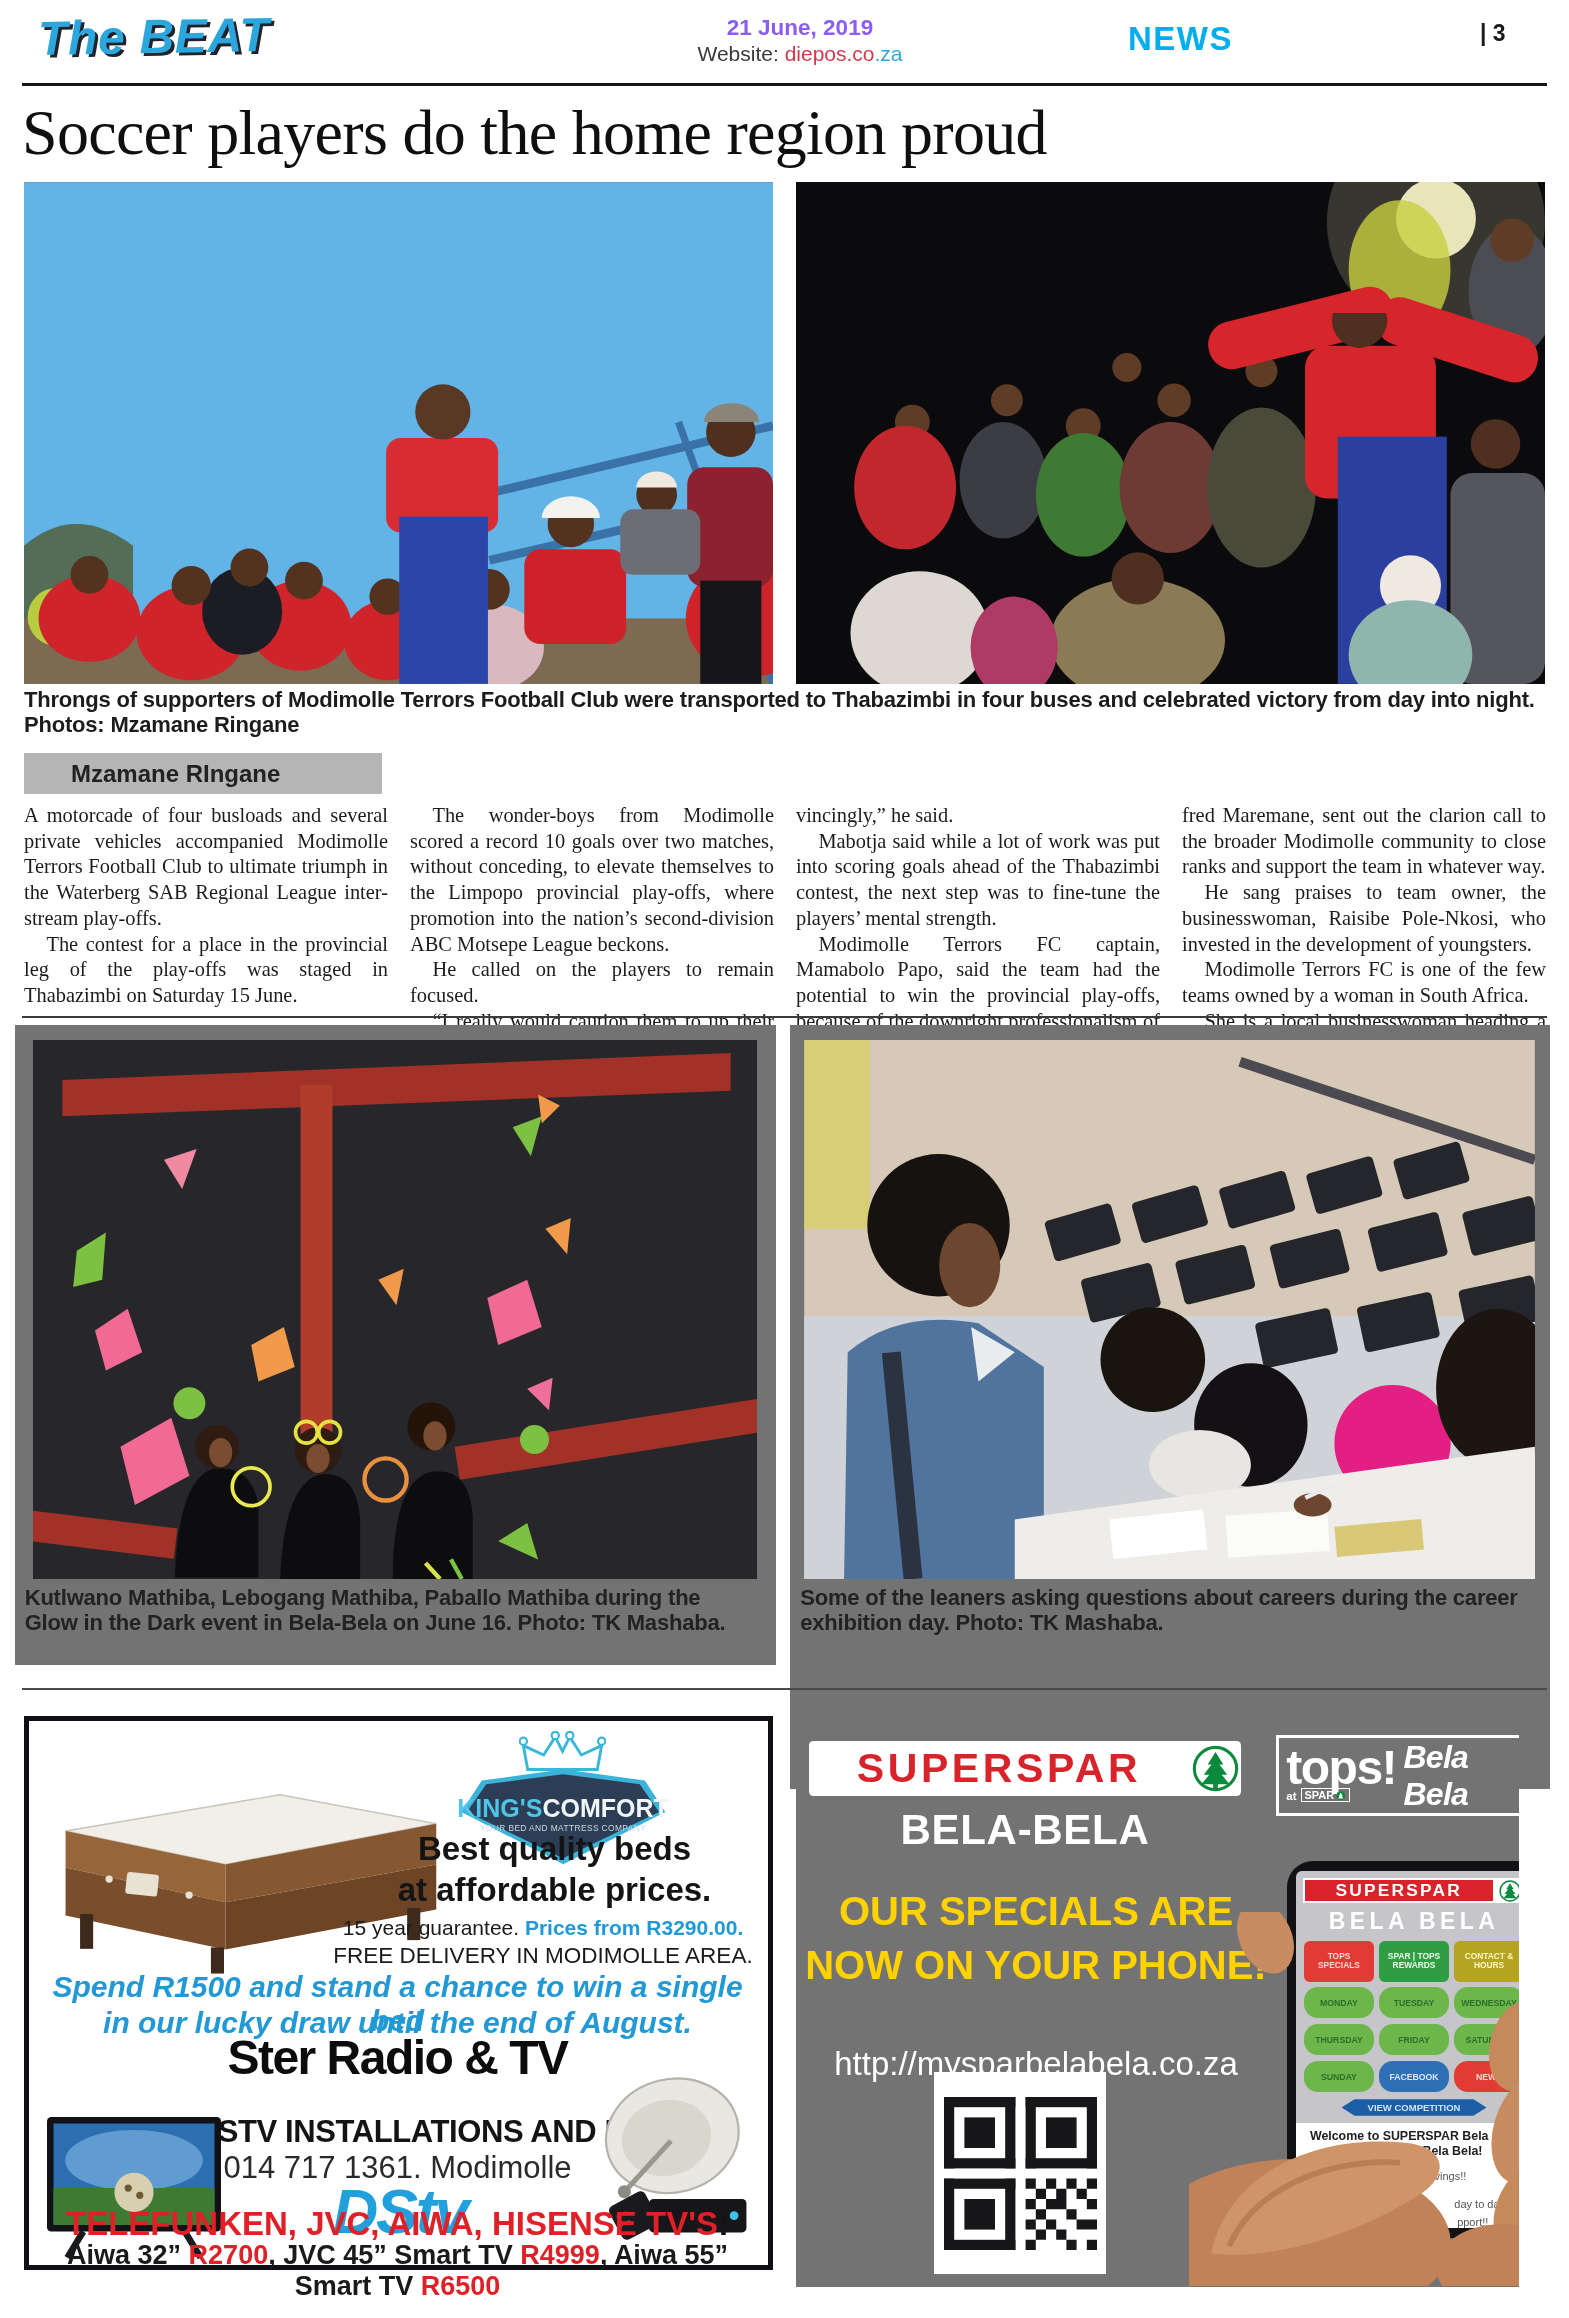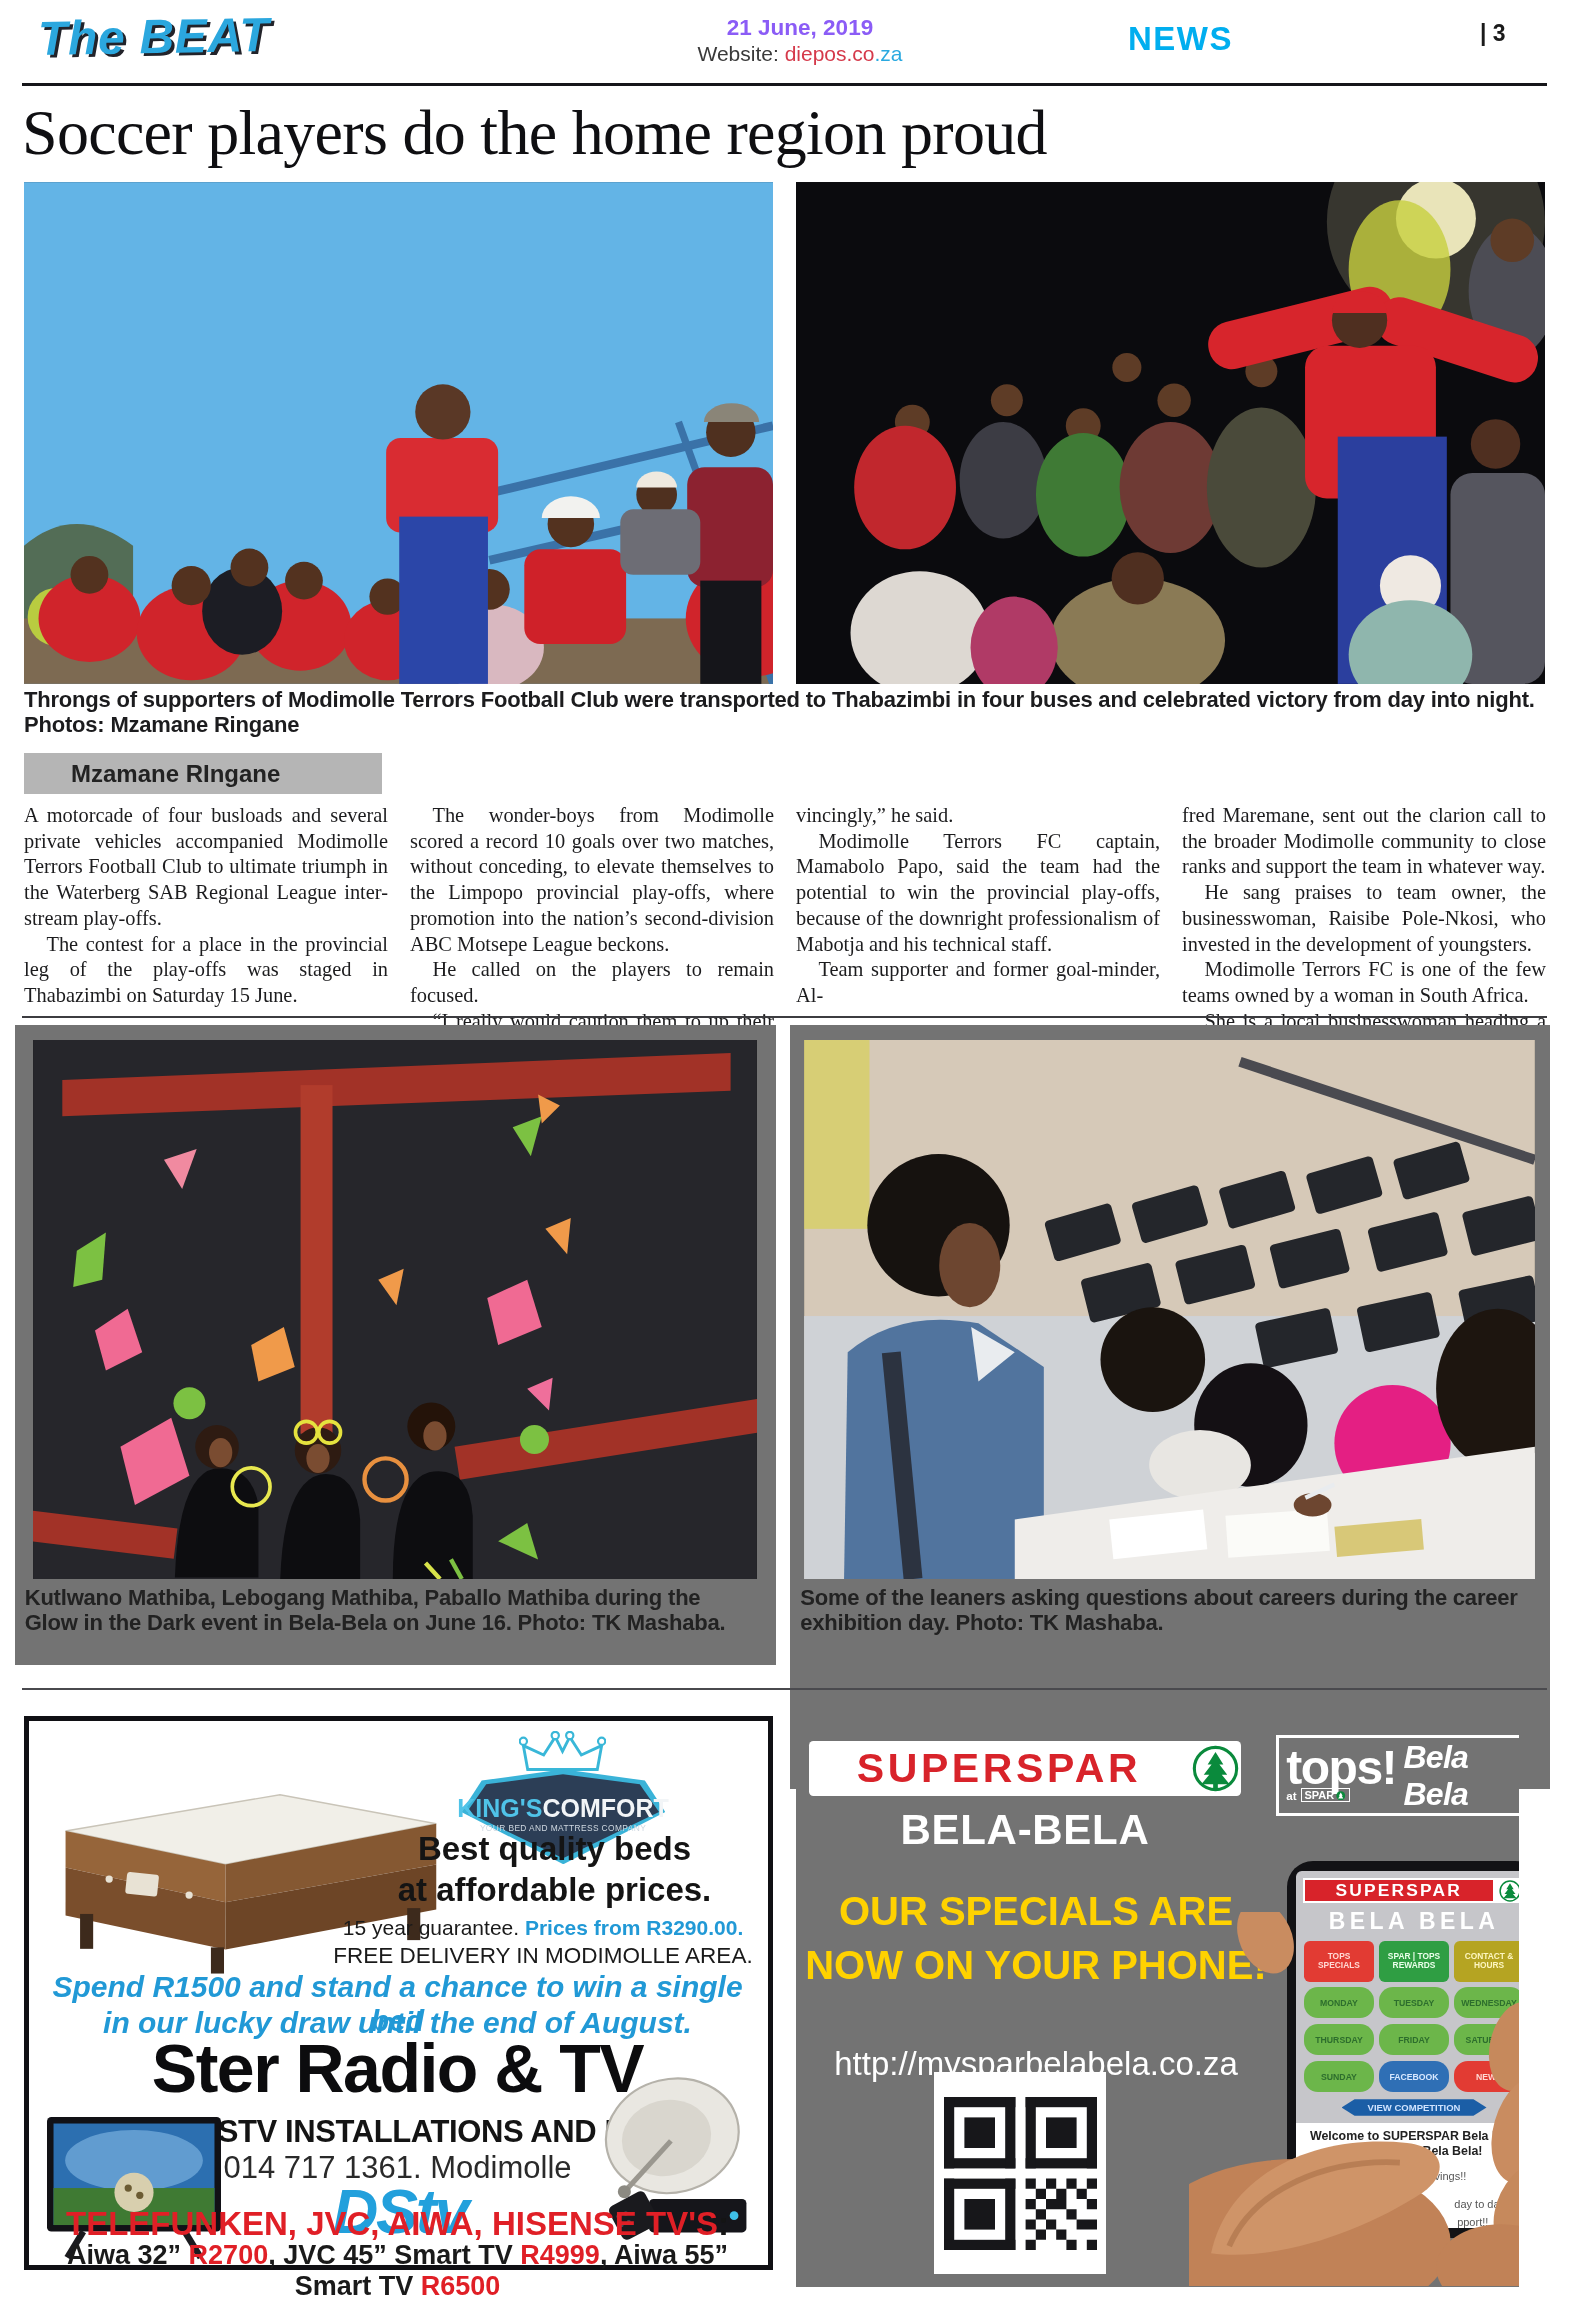--- a/index.html
+++ b/index.html
@@ -48,21 +48,21 @@
   .badge .b2{color:#f2f5f7;}
   .badge .badge-sub{position:absolute;left:0;top:92px;width:218px;text-align:center;font-size:8.4px;color:#cfd8e0;letter-spacing:0.4px;}
   .al-h1{top:109px;font-size:33px;font-weight:800;color:#141414;left:313px;width:425px;text-align:center;}
   .al-h2{top:150px;font-size:33px;font-weight:800;color:#141414;left:313px;width:425px;text-align:center;}
   .al-line3{top:195px;font-size:21px;left:291px;width:446px;text-align:center;color:#1a1a1a;}
   .al-line3 .price{color:#2199d6;font-weight:800;}
   .al-line4{top:222px;font-size:22.5px;left:291px;width:446px;text-align:center;color:#1a1a1a;}
   .al-promo{font-size:30px;font-weight:800;font-style:italic;color:#2199d6;text-align:center;}
   .al-promo1{top:249px;}
   .al-promo2{top:285px;}
-  .al-store{top:313px;font-size:68px;font-weight:800;color:#0c0c0e;letter-spacing:-1.5px;line-height:1;}
+  .al-store{top:313px;font-size:48px;font-weight:800;color:#0c0c0e;letter-spacing:-1.5px;line-height:1;}
   .al-services{top:393px;font-size:31px;font-weight:800;color:#141414;letter-spacing:-0.4px;}
   .al-phone{top:429px;font-size:31px;font-weight:400;color:#2a2a2a;}
   .dstv-logo{left:240px;top:454px;width:262px;text-align:center;font-size:63px;font-weight:800;font-style:italic;color:#22a0dc;letter-spacing:-2.2px;}
   .al-brands{top:484px;font-size:33px;font-weight:800;color:#e01f26;}
   .al-brands .colon{color:#141414;}
   .al-offers{top:519px;font-size:27px;font-weight:700;color:#1a1a1a;}
   .al-offers .price{color:#e01f26;font-weight:800;}
   
   .ad-right{left:796px;top:1716px;width:723px;height:571px;background:#737373;overflow:hidden;}
   .ss-bar{left:13px;top:25px;width:432px;height:55px;background:#fff;border-radius:4.4px;display:flex;align-items:center;}
@@ -229,20 +229,21 @@
       <p>A motorcade of four busloads and several private vehicles accompanied Modimolle Terrors Football Club to ultimate triumph in the Waterberg SAB Regional League inter-stream play-offs.</p>
       <p class="ind">The contest for a place in the provincial leg of the play-offs was staged in Thabazimbi on Saturday 15 June.</p>
     </div>
     <div class="col">
       <p class="ind">The wonder-boys from Modimolle scored a record 10 goals over two matches, without conceding, to elevate themselves to the Limpopo provincial play-offs, where promotion into the nation’s second-division ABC Motsepe League beckons.</p>
       <p class="ind">He called on the players to remain focused.</p>
       <p class="ind">“I really would caution them to up their game because the next level is far tougher than the lower league, which we won con-</p>
     </div>
     <div class="col">
       <p>vincingly,” he said.</p>
+      <p class="ind">Mabotja said while a lot of work was put into scoring goals ahead of the Thabazimbi contest, the next step was to fine-tune the players’ mental strength.</p>
       <p class="ind">Modimolle Terrors FC captain, Mamabolo Papo, said the team had the potential to win the provincial play-offs, because of the downright professionalism of Mabotja and his technical staff.</p>
       <p class="ind">Team supporter and former goal-minder, Al-</p>
     </div>
     <div class="col">
       <p>fred Maremane, sent out the clarion call to the broader Modimolle community to close ranks and support the team in whatever way.</p>
       <p class="ind">He sang praises to team owner, the businesswoman, Raisibe Pole-Nkosi, who invested in the development of youngsters.</p>
       <p class="ind">Modimolle Terrors FC is one of the few teams owned by a woman in South Africa.</p>
       <p class="ind">She is a local businesswoman heading a group of small- to medium-sized companies.</p>
     </div>
   </div>

